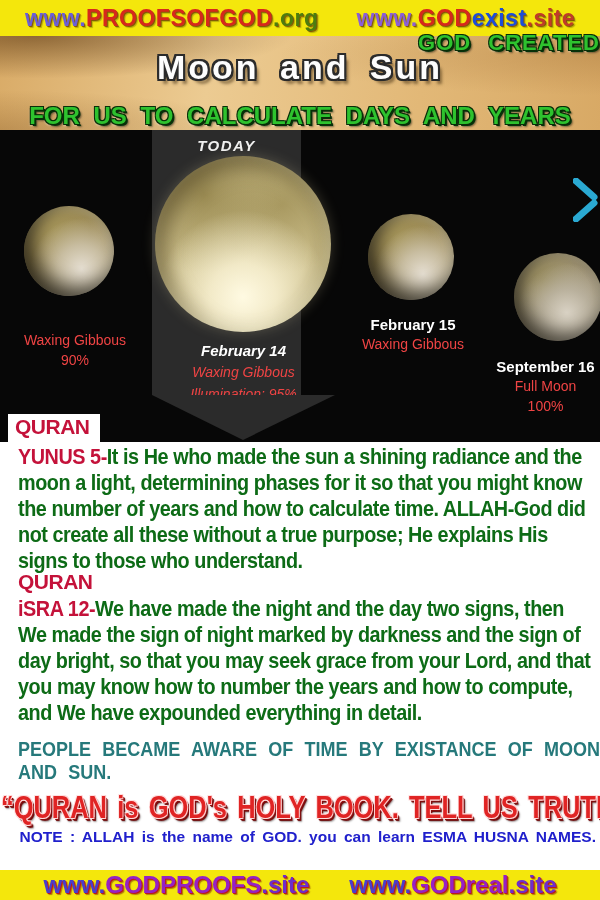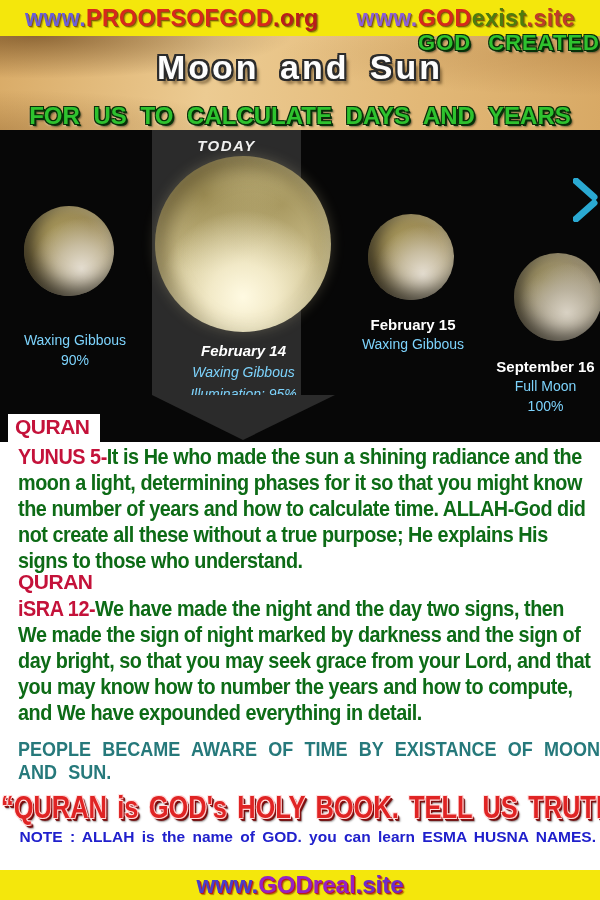--- a/index.html
+++ b/index.html
@@ -10,22 +10,22 @@
   }
   
   .topbar{
     position:absolute;top:0;left:0;width:600px;height:36px;background:#f4e70c;
     display:flex;align-items:center;justify-content:center;gap:38px;z-index:3;
   }
   .siteurl{font-size:23px;font-weight:800;letter-spacing:.5px;white-space:nowrap;
     text-shadow:1px 1px 0 rgba(90,20,0,.55),2px 2px 1px rgba(0,0,0,.25);cursor:pointer;}
   .siteurl .u-pre{color:#6b5fd6;}
   .siteurl .u-name{color:#d6281c;}
-  .siteurl .u-name2{color:#4d7c0f;}
-  .siteurl .u-tld{color:#b91c1c;}
+  .siteurl .u-name2{color:#1d4ed8;}
+  .siteurl .u-tld{color:#4d7c0f;}
   .siteurl.right .u-pre{color:#8a5fd6;}
   .siteurl.right .u-tld{color:#c03a2a;}
   
   .hero{
     position:absolute;top:36px;left:0;width:600px;height:94px;
     background:
       radial-gradient(ellipse at 6% 0%,rgba(80,45,10,.55),transparent 32%),
       radial-gradient(ellipse at 0% 100%,rgba(120,75,25,.30),transparent 30%),
       radial-gradient(ellipse at 100% 20%,rgba(150,100,45,.28),transparent 38%),
       linear-gradient(100deg,#d9ab67,#eccb92 35%,#e2b877 70%,#d8a965);
@@ -81,21 +81,21 @@
   .today-card{position:absolute;left:152px;top:0;width:149px;height:265px;background:#2b2b2b;font-style:italic;}
   .today-card::after{
     content:"";position:absolute;top:100%;left:0;width:0;height:0;
     border-left:91px solid transparent;border-right:92px solid transparent;
     border-top:45px solid #2b2b2b;
   }
   .today-label{position:absolute;top:7px;width:100%;text-align:center;
     color:#f0f0f0;font-size:15px;font-weight:700;letter-spacing:1.5px;}
   .wtxt{position:absolute;text-align:center;color:#ffffff;white-space:nowrap;}
   .wdate{font-size:15px;font-weight:700;}
-  .wphase,.wpct{font-size:14px;color:#7dd3fc;}
+  .wphase,.wpct{font-size:14px;color:#ef4444;}
   .next-btn{position:absolute;right:1px;top:48px;width:26px;height:44px;cursor:pointer;}
   .quran-badge1{
     position:absolute;left:8px;top:284px;background:#ffffff;
     padding:1px 10px 3px 7px;color:#c4123a;font-size:21px;font-weight:800;letter-spacing:-.5px;
   }
   
   .content{position:absolute;top:442px;left:0;width:600px;}
   .para{
     margin:2px 0 0 18px;width:640px;transform:scaleX(.90);transform-origin:0 0;
     font-size:22px;line-height:26px;font-weight:700;letter-spacing:-.5px;color:#0d6b16;
@@ -189,16 +189,17 @@
     <div class="para"><span class="vref">iSRA 12-</span><span>We have made the night and the day two signs, then We made the sign of night marked by darkness and the sign of day bright, so that you may seek grace from your Lord, and that you may know how to number the years and how to compute, and We have expounded everything in detail.</span></div>
 
     <div class="aware">PEOPLE BECAME AWARE OF TIME  BY EXISTANCE OF MOON AND SUN.</div>
 
     <div class="headline">“QURAN is GOD's HOLY BOOK. TELL US TRUTH”</div>
 
     <div class="note">NOTE : ALLAH is the name of GOD. you can learn ESMA HUSNA NAMES.</div>
   </div>
 
   <div class="bottombar">
+    <span class="footurl"><span class="u-pre">www.</span><span class="u-name">GODPROOFS</span><span class="u-tld">.site</span></span>
     <span class="footurl"><span class="u-pre">www.</span><span class="u-name">GODreal</span><span class="u-tld">.site</span></span>
   </div>
 
 </div>
 
 </body></html>

